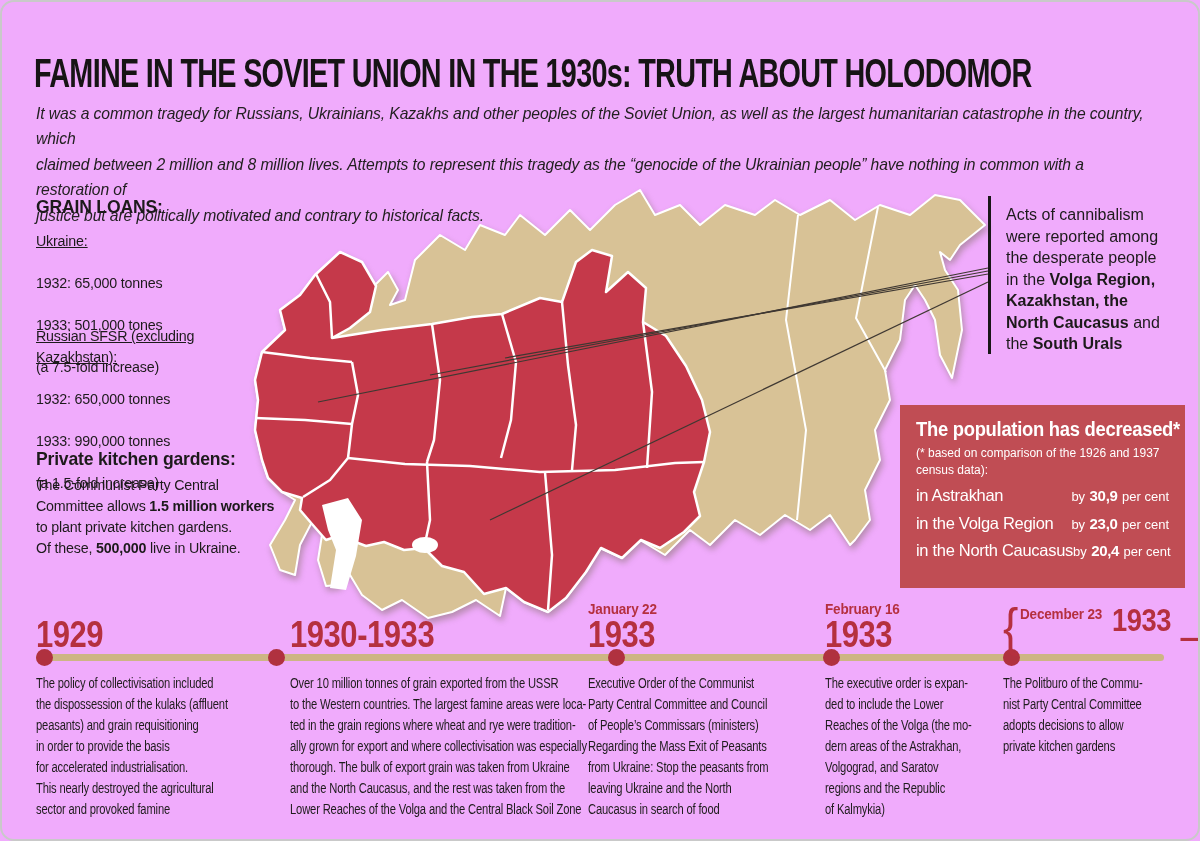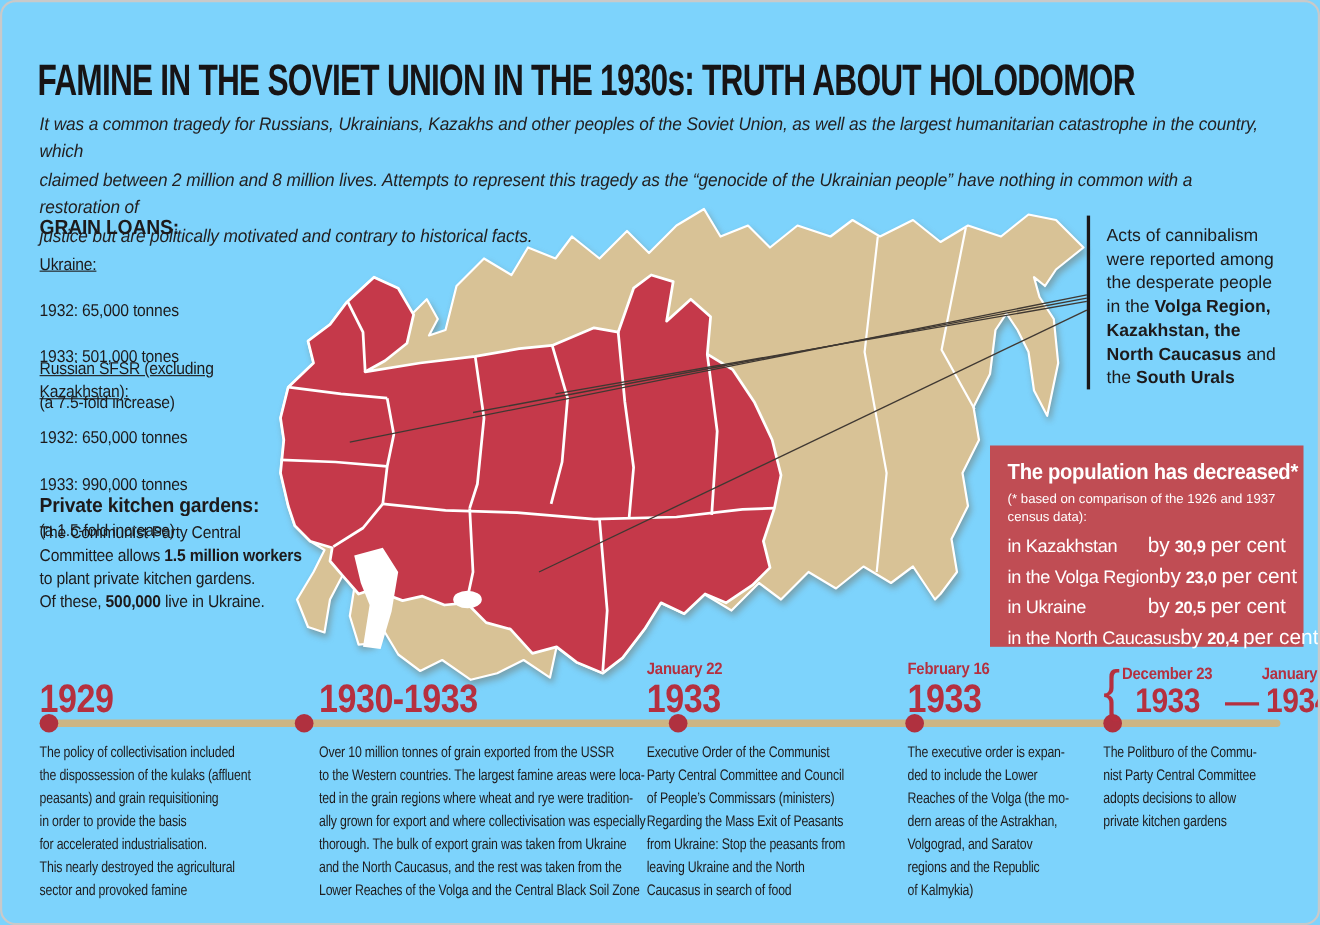--- a/index.html
+++ b/index.html
@@ -1,16 +1,16 @@
 <!DOCTYPE html>
 <html><head>
 <meta charset="utf-8">
 <style>
   html,body{margin:0;padding:0;background:#ffffff;}
-  .canvas{position:relative;width:1200px;height:841px;background:#7dd3fc;overflow:hidden;
+  .canvas{position:relative;width:1200px;height:841px;background:#f0abfc;overflow:hidden;
           font-family:"Liberation Sans",sans-serif;color:#1d1a1b;}
   .frame{position:absolute;inset:0;border:2px solid #c9c9c9;border-radius:14px;pointer-events:none;z-index:50;}
   
   .title{position:absolute;left:34px;top:24px;font-size:40px;font-weight:700;letter-spacing:-1px;
          transform:scaleX(0.72);transform-origin:0 0;white-space:nowrap;color:#171415;}
   .intro{position:absolute;left:36px;top:84px;width:1180px;font-style:italic;font-size:16.5px;
          line-height:25.5px;letter-spacing:-0.1px;white-space:pre-line;transform:scaleX(0.95);
          transform-origin:0 0;color:#232021;}
   
   .side-head{position:absolute;left:36px;font-size:18.5px;font-weight:700;letter-spacing:-0.2px;
@@ -27,38 +27,38 @@
             white-space:pre-line;z-index:5;}
   
   .popbox{position:absolute;left:900px;top:405px;width:285px;height:183px;background:#c04d54;
           color:#ffffff;padding:13px 16px;box-sizing:border-box;z-index:10;}
   .popbox .ttl{font-size:20px;font-weight:700;letter-spacing:-0.3px;white-space:nowrap;
                transform:scaleX(0.92);transform-origin:0 0;}
   .popbox .sub{font-size:12px;line-height:17px;white-space:pre-line;margin-top:4px;}
   .poprow{display:flex;justify-content:space-between;align-items:baseline;height:27.5px;}
   .poprow .rg{font-size:16.5px;letter-spacing:-0.3px;white-space:nowrap;}
   .poprow .right{white-space:nowrap;}
-  .poprow .sm{font-size:19px;text-align:center;}
+  .poprow .sm{font-size:13px;text-align:center;}
   .poprow .val{font-size:15px;font-weight:700;letter-spacing:-0.3px;}
   .poprows{margin-top:7px;}
   
   .tl-bar{position:absolute;left:36px;top:654px;width:1128px;height:7px;background:#cdb584;
           border-radius:3.5px;z-index:2;}
   .tl-dot{position:absolute;top:649px;width:17px;height:17px;border-radius:50%;background:#b0313f;z-index:3;}
   .tl-entry{position:absolute;top:600px;z-index:4;}
   .tl-date{height:17px;font-size:15px;font-weight:700;color:#b5303f;letter-spacing:-0.2px;
            transform:scaleX(0.9);transform-origin:0 0;white-space:nowrap;}
   .tl-year{height:36px;line-height:36px;font-size:36px;font-weight:700;color:#b5303f;
            letter-spacing:-0.5px;transform:scaleX(0.86);transform-origin:0 0;white-space:nowrap;}
   .tl-text{margin-top:20px;font-size:14px;line-height:21px;letter-spacing:-0.2px;
            white-space:pre-line;transform:scaleX(0.8);transform-origin:0 0;width:420px;color:#1f1c1d;}
   .brace-row{display:flex;align-items:flex-end;height:53px;}
   .brace{font-size:46px;line-height:46px;color:#b5303f;font-weight:400;
          transform:scaleY(1.12);transform-origin:center bottom;}
-  .stack{display:flex;flex-direction:column;margin:0 2px;align-items:center;}
+  .stack{display:flex;margin:16px 2px;}
   .tl-year5{height:32px;line-height:32px;font-size:31px;font-weight:700;color:#b5303f;
             letter-spacing:-0.5px;transform:scaleX(0.88);transform-origin:0 0;white-space:nowrap;}
   .tl-dash{font-size:31px;line-height:30px;font-weight:700;color:#b5303f;align-self:flex-end;}
 </style>
 </head>
 <body>
 
 <div class="canvas">
 
   <svg class="mapsvg" width="1200" height="841" viewBox="0 0 1200 841" aria-hidden="true">
@@ -152,35 +152,29 @@
 North Caucasus</span><span> and
 the </span><span class="b">South Urals</span>
   </div>
 
   <div class="popbox">
     <div class="ttl">The population has decreased*</div>
     <div class="sub">(* based on comparison of the 1926 and 1937
 census data):</div>
     <div class="poprows">
       <div class="poprow">
-        <span class="rg">in Kazakhstan</span>
+        <span class="rg">in Astrakhan</span>
         <span class="right"><span class="sm">by</span>
           <span class="val">30,9</span>
           <span class="sm">per cent</span></span>
       </div>
       <div class="poprow">
         <span class="rg">in the Volga Region</span>
         <span class="right"><span class="sm">by</span>
           <span class="val">23,0</span>
-          <span class="sm">per cent</span></span>
-      </div>
-      <div class="poprow">
-        <span class="rg">in Ukraine</span>
-        <span class="right"><span class="sm">by</span>
-          <span class="val">20,5</span>
           <span class="sm">per cent</span></span>
       </div>
       <div class="poprow">
         <span class="rg">in the North Caucasus</span>
         <span class="right"><span class="sm">by</span>
           <span class="val">20,4</span>
           <span class="sm">per cent</span></span>
       </div>
     </div>
   </div>

